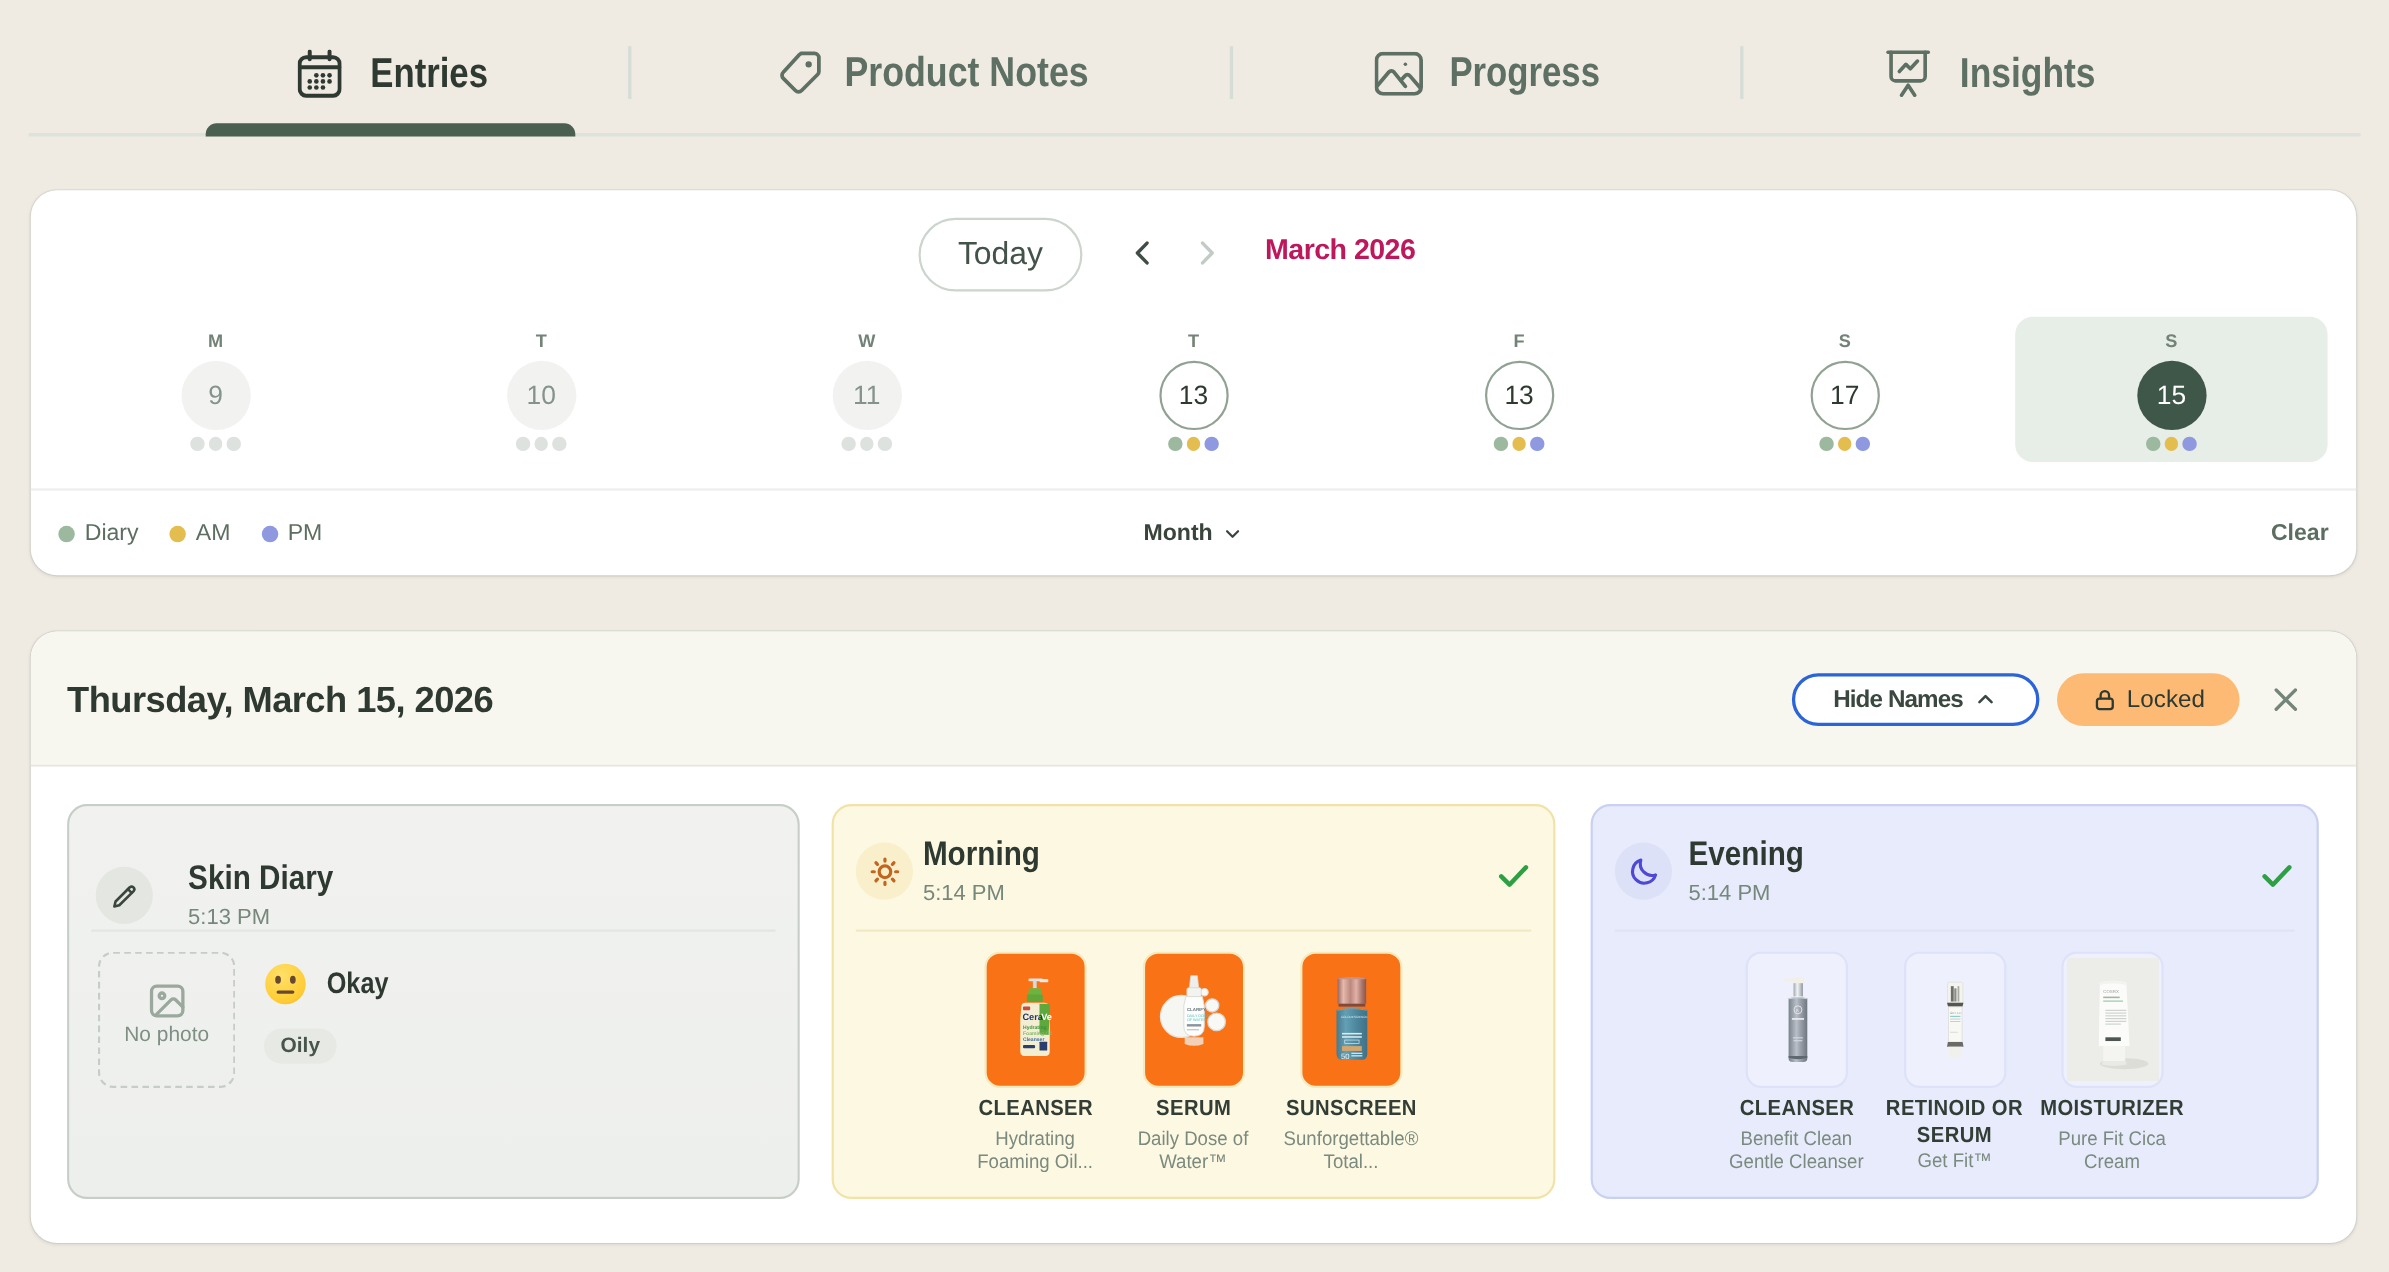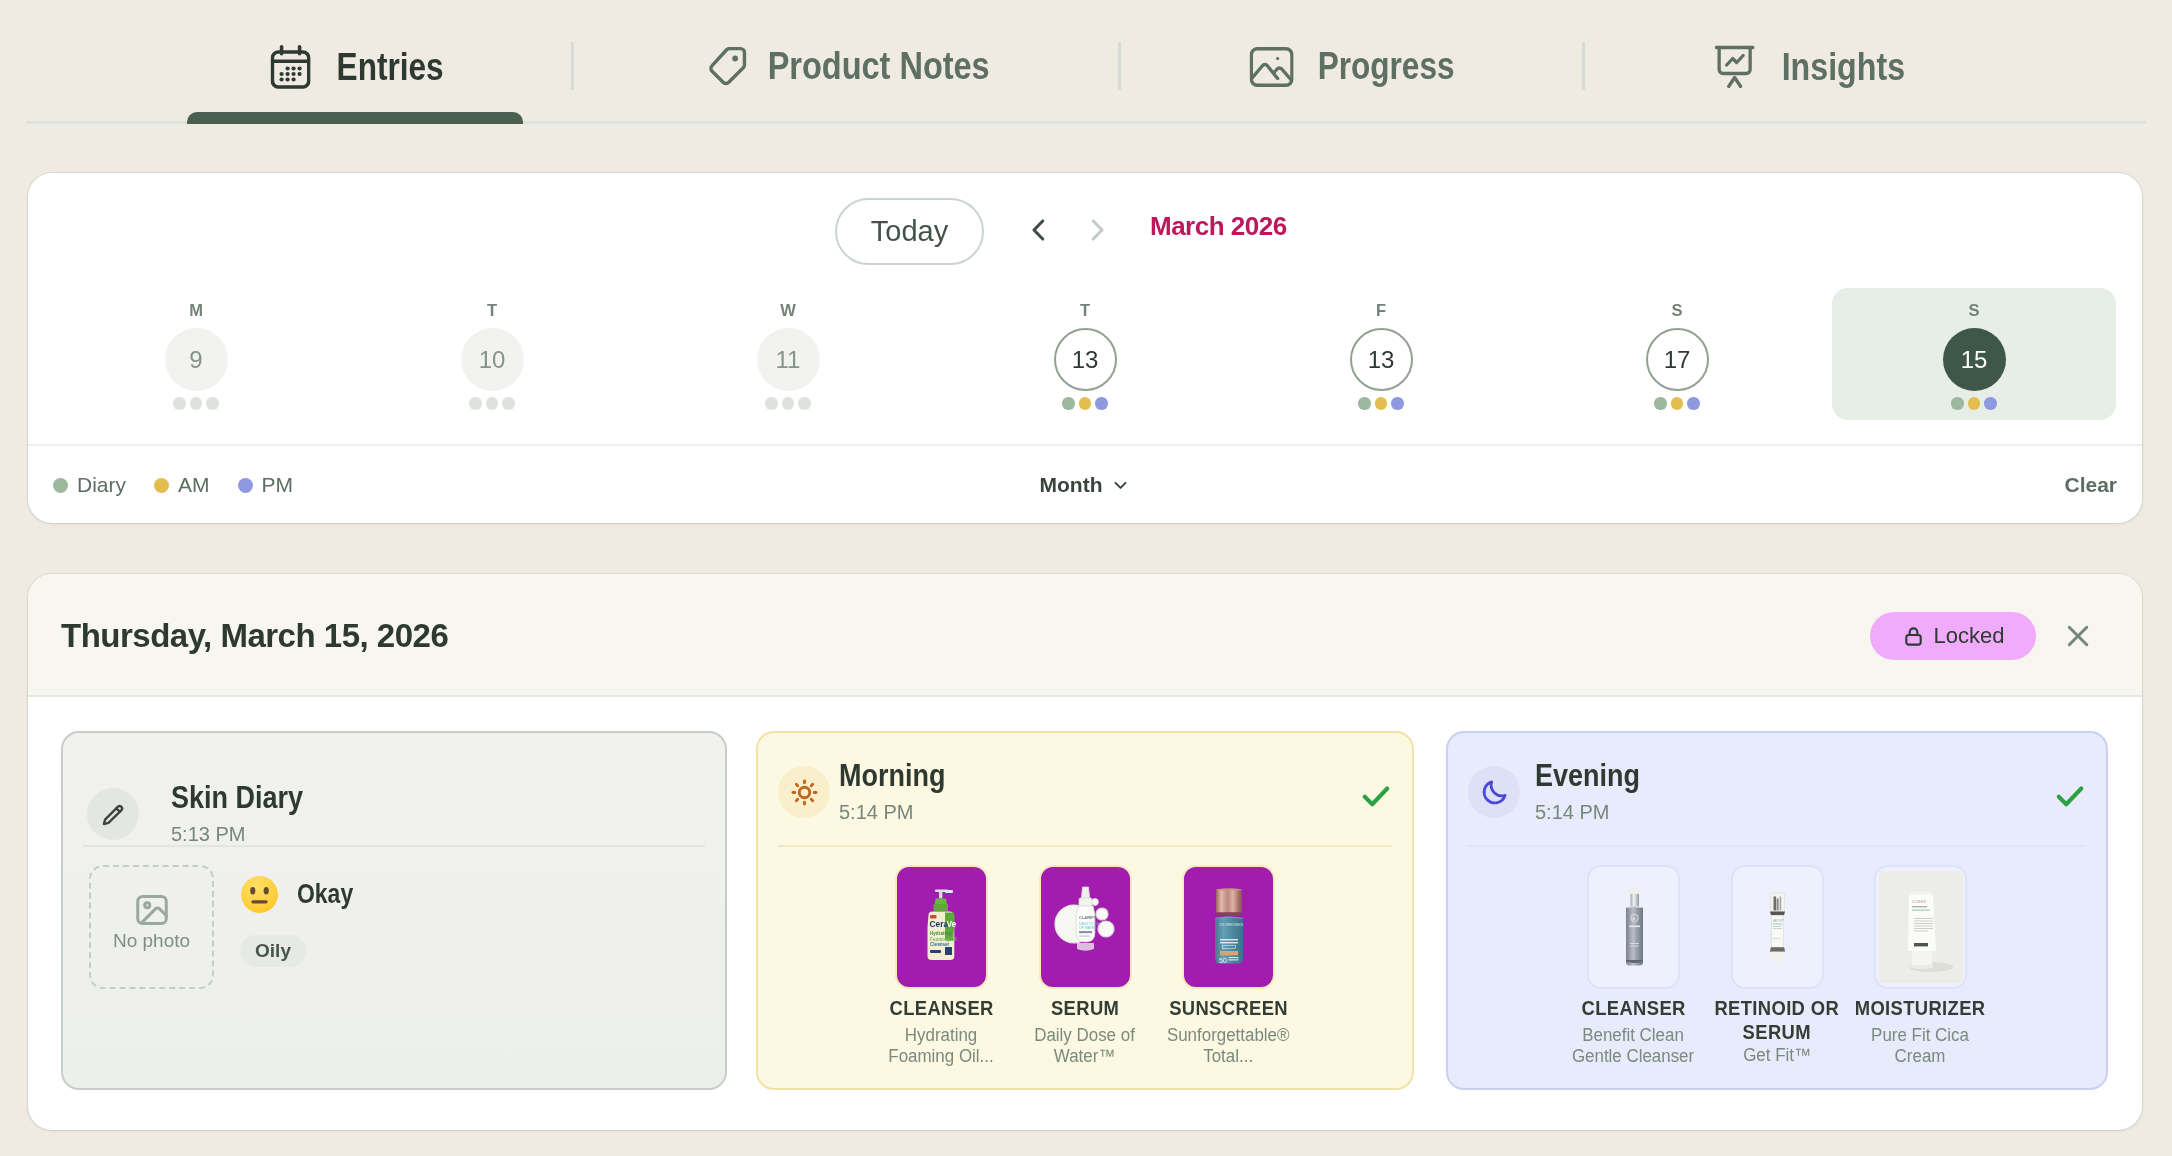--- a/index.html
+++ b/index.html
@@ -40,21 +40,21 @@
   .leg-item { display:flex; align-items:center; gap:9px; font-size:21px; color:#5C6E61; }
   .leg-dot { width:15px; height:15px; border-radius:50%; }
   .month-dd { position:absolute; left:50%; transform:translateX(-50%); top:300px; display:flex; align-items:center; gap:8px; font-size:21px; font-weight:700; color:#39453C; }
   .clear-btn { position:absolute; right:25px; top:300px; font-size:21px; font-weight:700; color:#5C6E61; }
 
   
   .panel { left:28px; top:574px; width:2114px; height:556px; overflow:hidden; }
   .panel-head { position:absolute; left:0; top:0; width:100%; height:123px; background:#F8F7EF; border-bottom:2px solid #E4E7E2; border-radius:24px 24px 0 0; }
   .panel-title { position:absolute; left:33px; top:43px; font-size:33px; font-weight:700; color:#2E3A31; letter-spacing:-0.5px; }
   .hide-btn { position:absolute; left:1601px; top:38px; width:225px; height:48px; border:3px solid #2B63D9; border-radius:26px; background:#fff; display:flex; align-items:center; justify-content:center; gap:10px; font-size:22px; font-weight:700; letter-spacing:-0.8px; color:#3A4840; }
-  .locked-btn { position:absolute; left:1842px; top:38px; width:166px; height:48px; background:#f0abfc; border-radius:26px; display:flex; align-items:center; justify-content:center; gap:9px; font-size:22px; font-weight:500; color:#2E3A31; }
+  .locked-btn { position:absolute; left:1842px; top:38px; width:166px; height:48px; background:#fdba74; border-radius:26px; display:flex; align-items:center; justify-content:center; gap:9px; font-size:22px; font-weight:500; color:#2E3A31; }
 
   
   .rcard { position:absolute; top:157px; height:359px; border-radius:18px; border:2px solid; }
   .rc-head { position:absolute; left:20px; top:33px; display:flex; gap:9px; }
   .diary-card .rc-head { left:24px; gap:32px;margin-top:22px; }
   .evening-card .rc-head { gap:15px; }
   .rc-icon { width:52px; height:52px; border-radius:50%; display:flex; align-items:center; justify-content:center; }
   .rc-title { font-size:31px; font-weight:700; color:#2E3A31; line-height:33px; margin-top:-7px; transform:scaleX(0.87); transform-origin:left center; white-space:nowrap; }
   .rc-time { font-size:20px; color:#76877B; margin-top:9px; }
   .rc-sep { position:absolute; left:20px; right:20px; top:112px; height:2px; }
@@ -64,21 +64,21 @@
   .tile { width:93px; height:124px; border-radius:14px; border:2px solid; display:flex; align-items:center; justify-content:center; }
   .tcat { margin-top:7px; font-size:20px; font-weight:700; letter-spacing:0.4px; color:#323E35; line-height:24px; white-space:nowrap; transform:scaleX(0.92); transform-origin:center; }
   .tname { margin-top:5px; font-size:18px; color:#7A8A7E; line-height:20.5px; text-align:center; white-space:nowrap; transform:scaleX(0.94); transform-origin:center; }
 
   .diary-card { left:33px; width:666px; background:linear-gradient(180deg,#F1F2EF,#EDEFEC); border-color:#C7CEC7; }
   .morning-card { left:728px; width:658px; background:#FDF8E2; border-color:#F1E3A7; }
   .evening-card { left:1418px; width:662px; background:#E8EBFB; border-color:#C9D0F2; }
   .morning-card .rc-sep { background:#F1E8C4; }
   .evening-card .rc-sep { background:#DFE3F6; }
   .diary-card .rc-sep { background:#E2E5E0; }
-  .morning-card .tile { background:#a21caf; border-color:#F3EAC0; }
+  .morning-card .tile { background:#f97316; border-color:#F3EAC0; }
   .evening-card .tile { background:#EEF1FD; border-color:#DDE2F8; }
 
   .nophoto { position:absolute; left:26px; top:132px; width:125px; height:124px; border:2px dashed #C6CDC6; border-radius:14px; text-align:center; }
   .nophoto .np-txt { font-size:19px; color:#7F8F83; margin-top:1px; }
   .mood { position:absolute; left:177px; top:142px; display:flex; align-items:center; gap:18px; }
   .mood .mtxt { font-size:27px; font-weight:700; color:#2E3A31; display:inline-block; transform:scaleX(0.85); transform-origin:left center; }
   .oily { position:absolute; left:177px; top:202px; width:66px; height:32px; background:#E6E9E4; border-radius:16px; font-size:19px; font-weight:700; color:#47554B; display:flex; align-items:center; justify-content:center; }
 </style>
 </head>
 <body>
@@ -219,20 +219,25 @@
     <svg width="20" height="20" viewBox="0 0 24 24" fill="none" stroke="#39453C" stroke-width="2.4" stroke-linecap="round" stroke-linejoin="round">
         <path d="M6 9.5l6 6 6-6"></path>
       </svg>
   </div>
   <div class="clear-btn">Clear</div>
 </div>
 
 <div class="card panel">
   <div class="panel-head"></div>
   <div class="panel-title">Thursday, March 15, 2026</div>
+  <div class="hide-btn">Hide Names
+    <svg width="22" height="22" viewBox="0 0 24 24" fill="none" stroke="#3A4840" stroke-width="2.6" stroke-linecap="round" stroke-linejoin="round">
+        <path d="M6 14.5l6-6 6 6"></path>
+      </svg>
+  </div>
   <div class="locked-btn">
     <svg width="23" height="23" viewBox="0 0 24 24" fill="none" stroke="#2E3A31" stroke-width="2.2" stroke-linecap="round" stroke-linejoin="round">
         <rect x="4.5" y="10.5" width="15" height="10" rx="2.5"></rect>
         <path d="M8 10.5V7.5a4 4 0 0 1 8 0v3"></path>
       </svg>
     Locked
   </div>
   <svg class="abs" style="left:2035px; top:47px;" width="30" height="30" viewBox="0 0 24 24" fill="none" stroke="#74857A" stroke-width="2.4" stroke-linecap="round">
       <path d="M5 5l14 14M19 5L5 19"></path>
     </svg>

